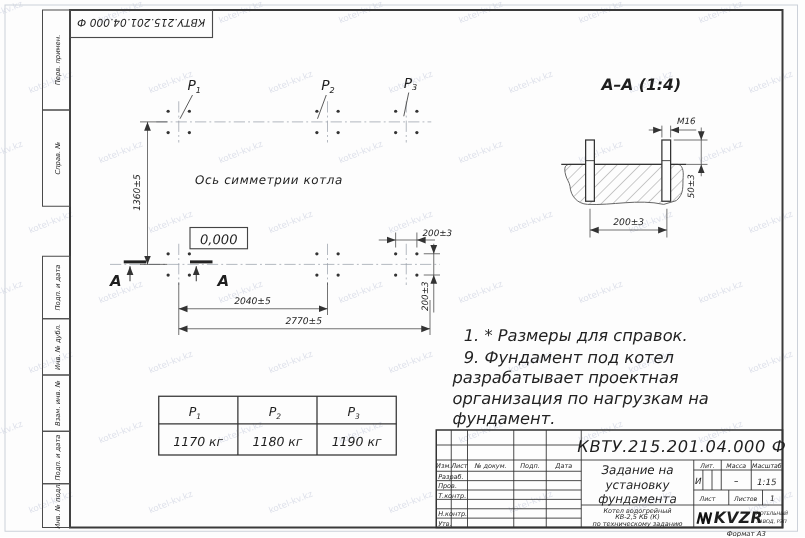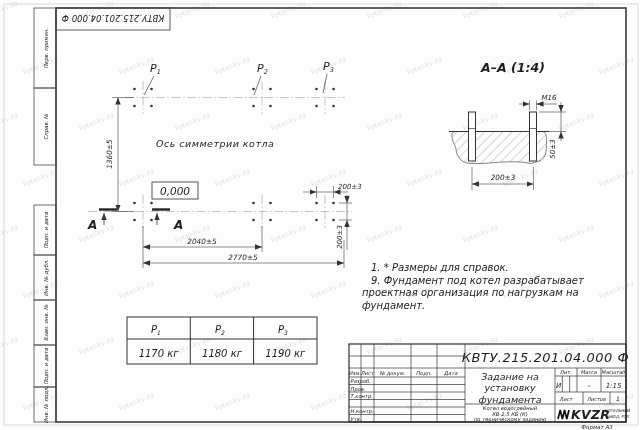--- a/index.html
+++ b/index.html
@@ -2,21 +2,21 @@
 <html><head>
 <meta charset="utf-8">
 <style>
   html,body{margin:0;padding:0;background:#ffffff;}
   .sheet{position:relative;width:644px;height:430px;background:#fdfdfd;overflow:hidden;
          font-family:"DejaVu Sans",sans-serif;}
   .wm{position:absolute;transform:rotate(-22deg);font:7px "DejaVu Sans",sans-serif;
       color:rgba(140,152,188,.28);white-space:nowrap;pointer-events:none;}
   svg{position:absolute;left:0;top:0;}
   svg text{font-family:"DejaVu Sans",sans-serif;font-style:italic;fill:#1e1e1e;}
-  .notes{position:absolute;left:362px;top:262px;width:270px;font-size:10px;
+  .notes{position:absolute;left:362px;top:262px;width:270px;font-size:13px;
          line-height:1.27;font-style:italic;color:#222;}
   .notes div{text-indent:9px;}
 </style>
 </head>
 <body>
 
 <div class="sheet">
   <div class="wm-layer">
       <span class="wm" style="left: -18px; top: 6px;">kotel-kv.kz</span>
       <span class="wm" style="left: 78px; top: 6px;">kotel-kv.kz</span>

